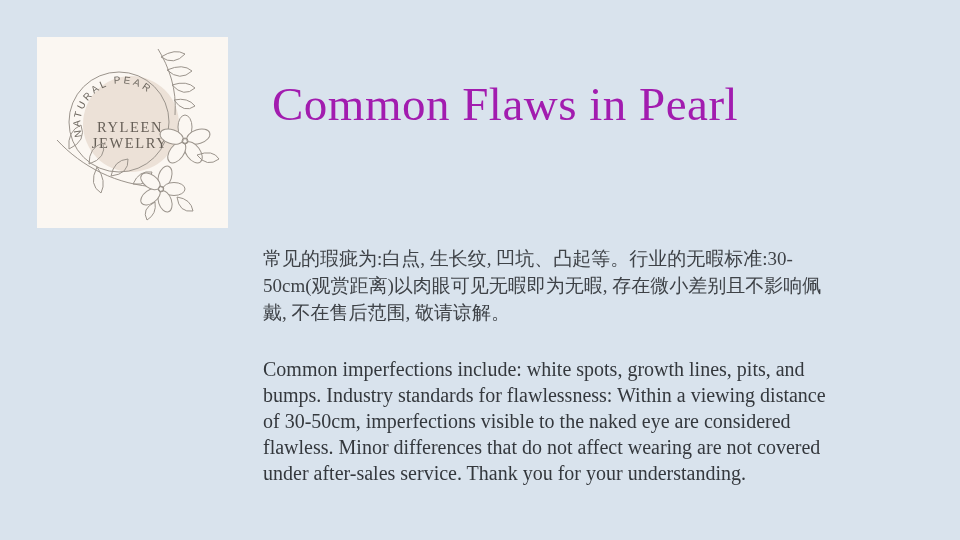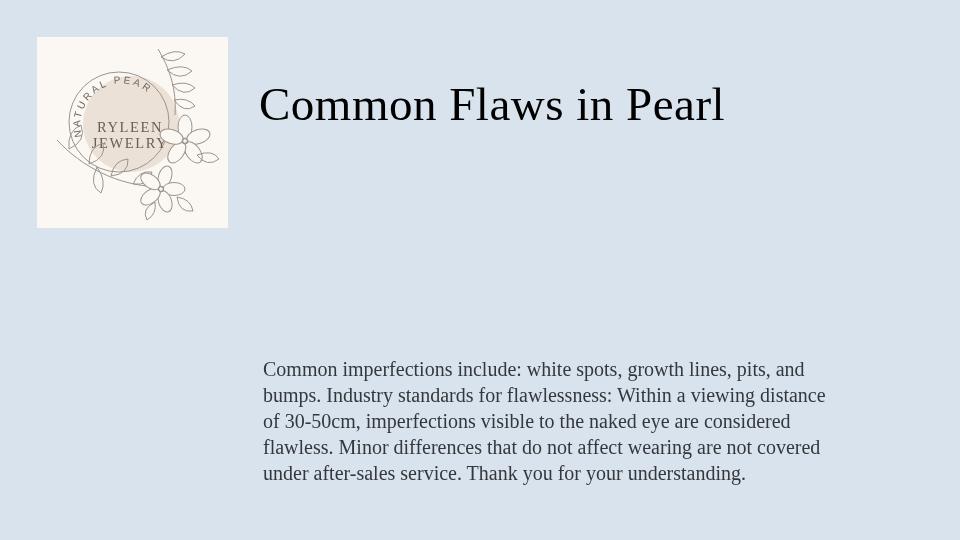--- a/index.html
+++ b/index.html
@@ -10,24 +10,24 @@
     overflow:hidden;
     font-family:"Liberation Serif","DejaVu Serif",serif;
   }
   .logo{
     position:absolute;left:37px;top:37px;
     width:191px;height:191px;
     background:#fbf7f2;
   }
   .logo svg{display:block;width:100%;height:100%;}
   .title{
-    position:absolute;left:259px;top:48px;
+    position:absolute;left:272px;top:48px;
     width:620px;
     font-size:47px;
-    color:#000000;
+    color:#a21caf;
     letter-spacing:0.5px;
     line-height:1.1;
     font-weight:400;
   }
   .para-zh{
     position:absolute;left:263px;top:227px;
     width:578px;
     font-size:19px;
     line-height:1.42;
     color:#3e4247;
@@ -130,16 +130,17 @@
           <circle class="floral" cx="0" cy="0" r="2.6"></circle>
         </g>
         <path class="floral" d="M140,160 q14,2 16,14 q-14,2 -16,-14 Z"></path>
         <path class="floral" d="M118,165 q2,12 -8,18 q-6,-11 8,-18 Z"></path>
       </g>
     </svg>
   </div>
 
   <h1 class="title">Common Flaws in Pearl</h1>
 
+  <p class="para-zh">常见的瑕疵为:白点, 生长纹, 凹坑、凸起等。行业的无暇标准:30-50cm(观赏距离)以肉眼可见无暇即为无暇, 存在微小差别且不影响佩戴, 不在售后范围, 敬请谅解。</p>
 
   <p class="para-en">Common imperfections include: white spots, growth lines, pits, and bumps. Industry standards for flawlessness: Within a viewing distance of 30-50cm, imperfections visible to the naked eye are considered flawless. Minor differences that do not affect wearing are not covered under after-sales service. Thank you for your understanding.</p>
 
 </div>
 
 </body></html>

